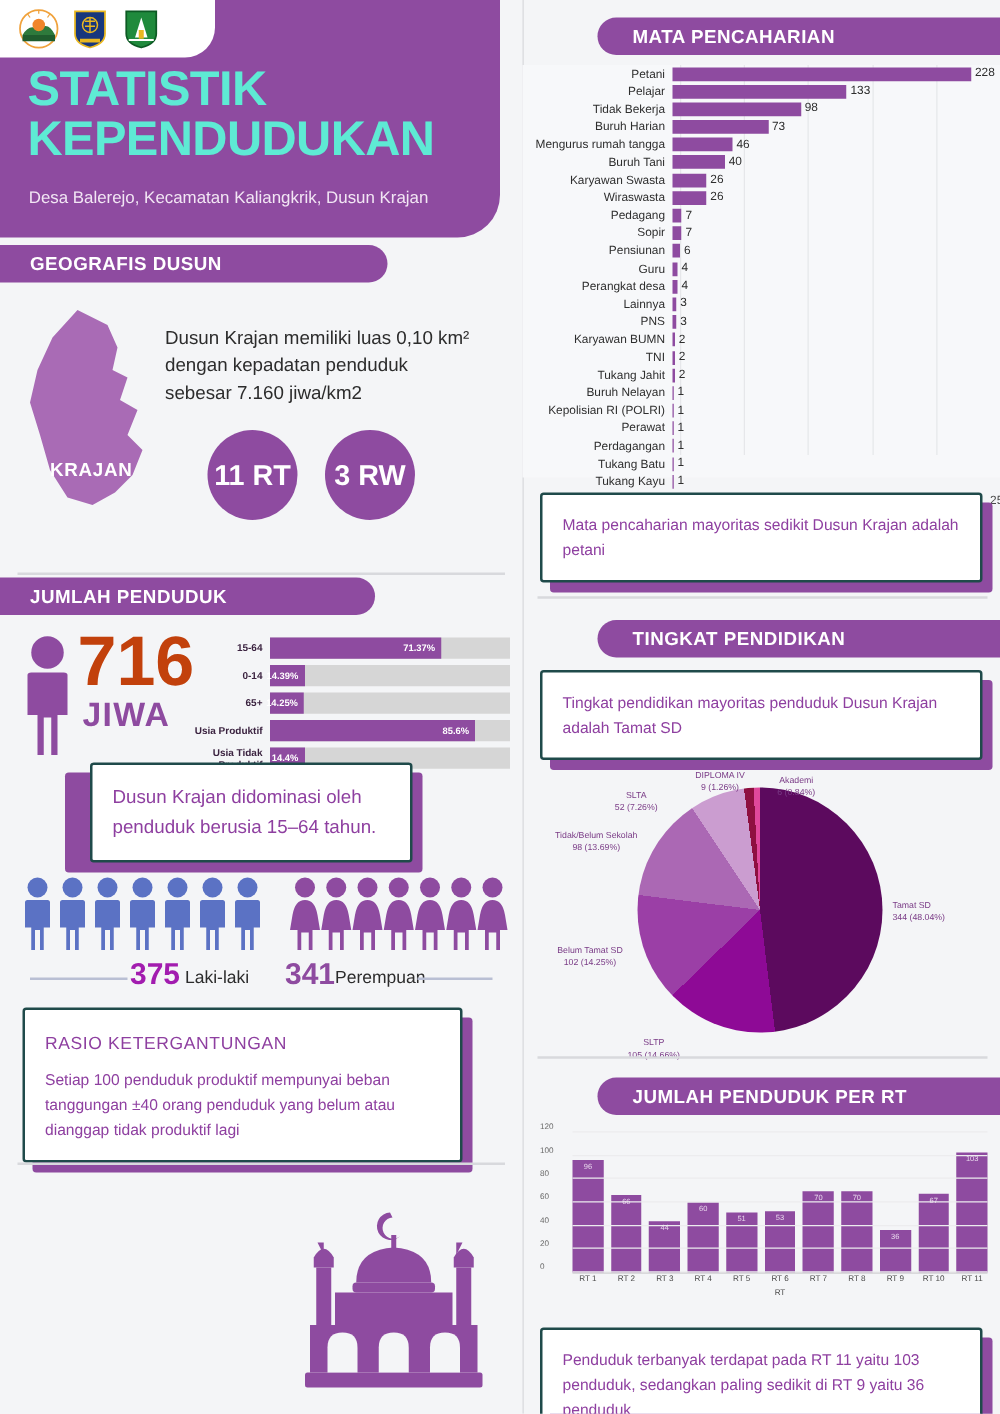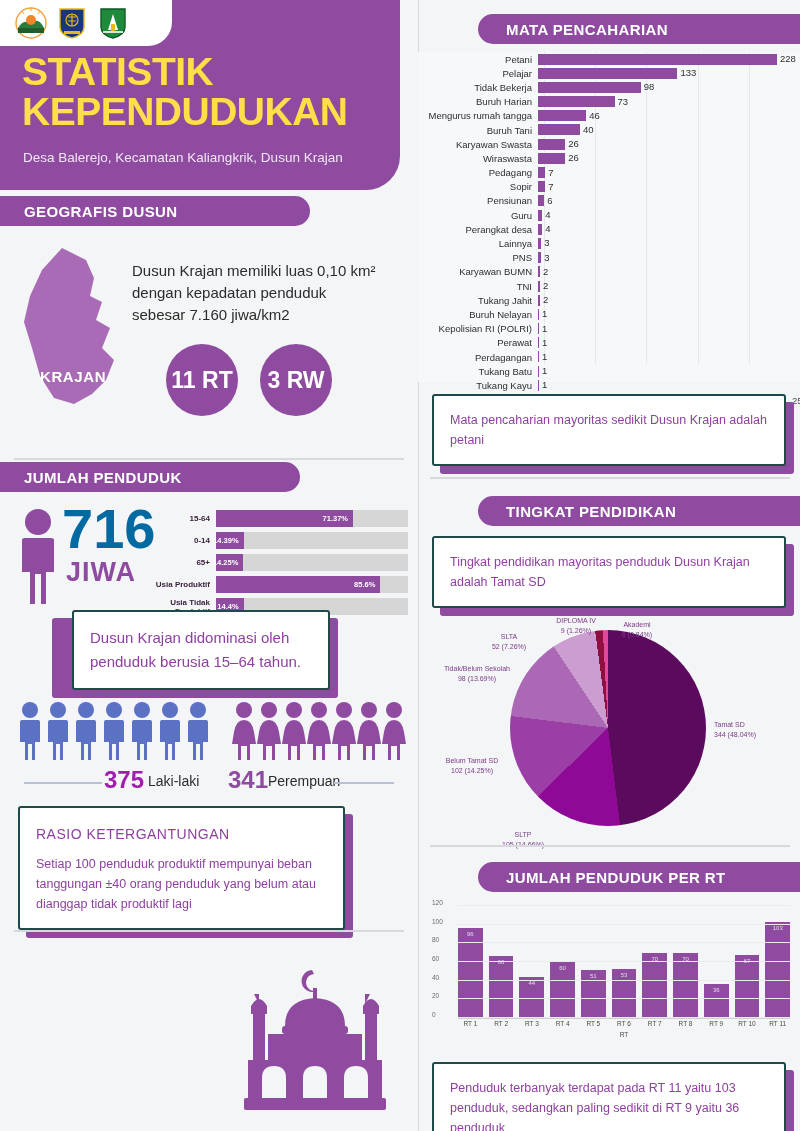--- a/index.html
+++ b/index.html
@@ -25,21 +25,21 @@
   .logo-strip {
     position: absolute; left: 0; top: 0; width: 172px; height: 46px;
     background: #ffffff; border-bottom-right-radius: 24px;
     display: flex; align-items: center; gap: 7px; padding-left: 14px;
   }
   .logo { width: 34px; height: 34px; position: relative; }
   .logo svg { display: block; }
 
   .hero-title {
     position: absolute; left: 22px; top: 52px;
-    color: #fde047; font-size: 39px; line-height: 40px; font-weight: 700;
+    color: #5eead4; font-size: 39px; line-height: 40px; font-weight: 700;
     letter-spacing: -0.5px;
   }
   .hero-sub {
     position: absolute; left: 23px; top: 150px;
     color: #f2e6f4; font-size: 13.5px; font-weight: 400;
   }
 
   
   .pill {
     height: 30px; background: #8e4ba0; border-radius: 0 16px 16px 0;
@@ -70,21 +70,21 @@
   }
   .geo-hr { position: absolute; left: 14px; top: 262px; width: 390px; height: 2px; background: #d8d9dd; }
 
   
   .sec-jml { position: absolute; left: 0; top: 462px; width: 418px; }
   .jml-pill { width: 300px; }
   .jml-body { position: relative; margin-top: 10px; height: 120px; }
   .person-icon { position: absolute; left: 16px; top: 6px; }
   .big-num {
     position: absolute; left: 62px; top: 0px;
-    color: #0369a1; font-size: 56px; font-weight: 700; line-height: 54px;
+    color: #c2410c; font-size: 56px; font-weight: 700; line-height: 54px;
   }
   .big-jiwa {
     position: absolute; left: 66px; top: 55px;
     color: #8e4ba0; font-size: 27px; font-weight: 700; letter-spacing: 1px;
   }
   .agebars { position: absolute; left: 148px; top: 8px; width: 260px; }
   .agerow { display: flex; align-items: center; height: 17px; margin-bottom: 5px; }
   .agelabel {
     width: 68px; text-align: right; padding-right: 6px;
     font-size: 8px; font-weight: 700; color: #3b2340;
@@ -113,21 +113,21 @@
   .co-jml { position: absolute; left: 44px; top: 610px; width: 286px; padding-left: 28px; }
 
   
   .gender-row { position: absolute; left: 0; top: 700px; width: 418px; height: 66px; }
   .fig-group { position: absolute; display: flex; gap: 1px; }
   .gender-nums { position: absolute; left: 0; top: 766px; width: 418px; height: 32px; }
   .gnum { position: absolute; font-size: 24px; font-weight: 700; }
   .glabel { position: absolute; font-size: 14px; color: #2c2c2c; }
   .gline { position: absolute; height: 2px; background: #b9bfd4; }
 
-  .co-rasio { position: absolute; left: 18px; top: 806px; width: 327px; }
+  .co-rasio { position: absolute; left: 18px; top: 806px; width: 352px; }
 
   .jml-hr { position: absolute; left: 14px; top: 930px; width: 390px; height: 2px; background: #d8d9dd; }
 
   
   .sec-rel { position: absolute; left: 0; top: 950px; width: 418px; height: 180px; }
   .co-rel { position: absolute; left: 16px; top: 42px; width: 216px; }
   .mosque { position: absolute; left: 240px; top: 16px; }
 
   
   .r-sec { position: absolute; left: 0; width: 382px; }

